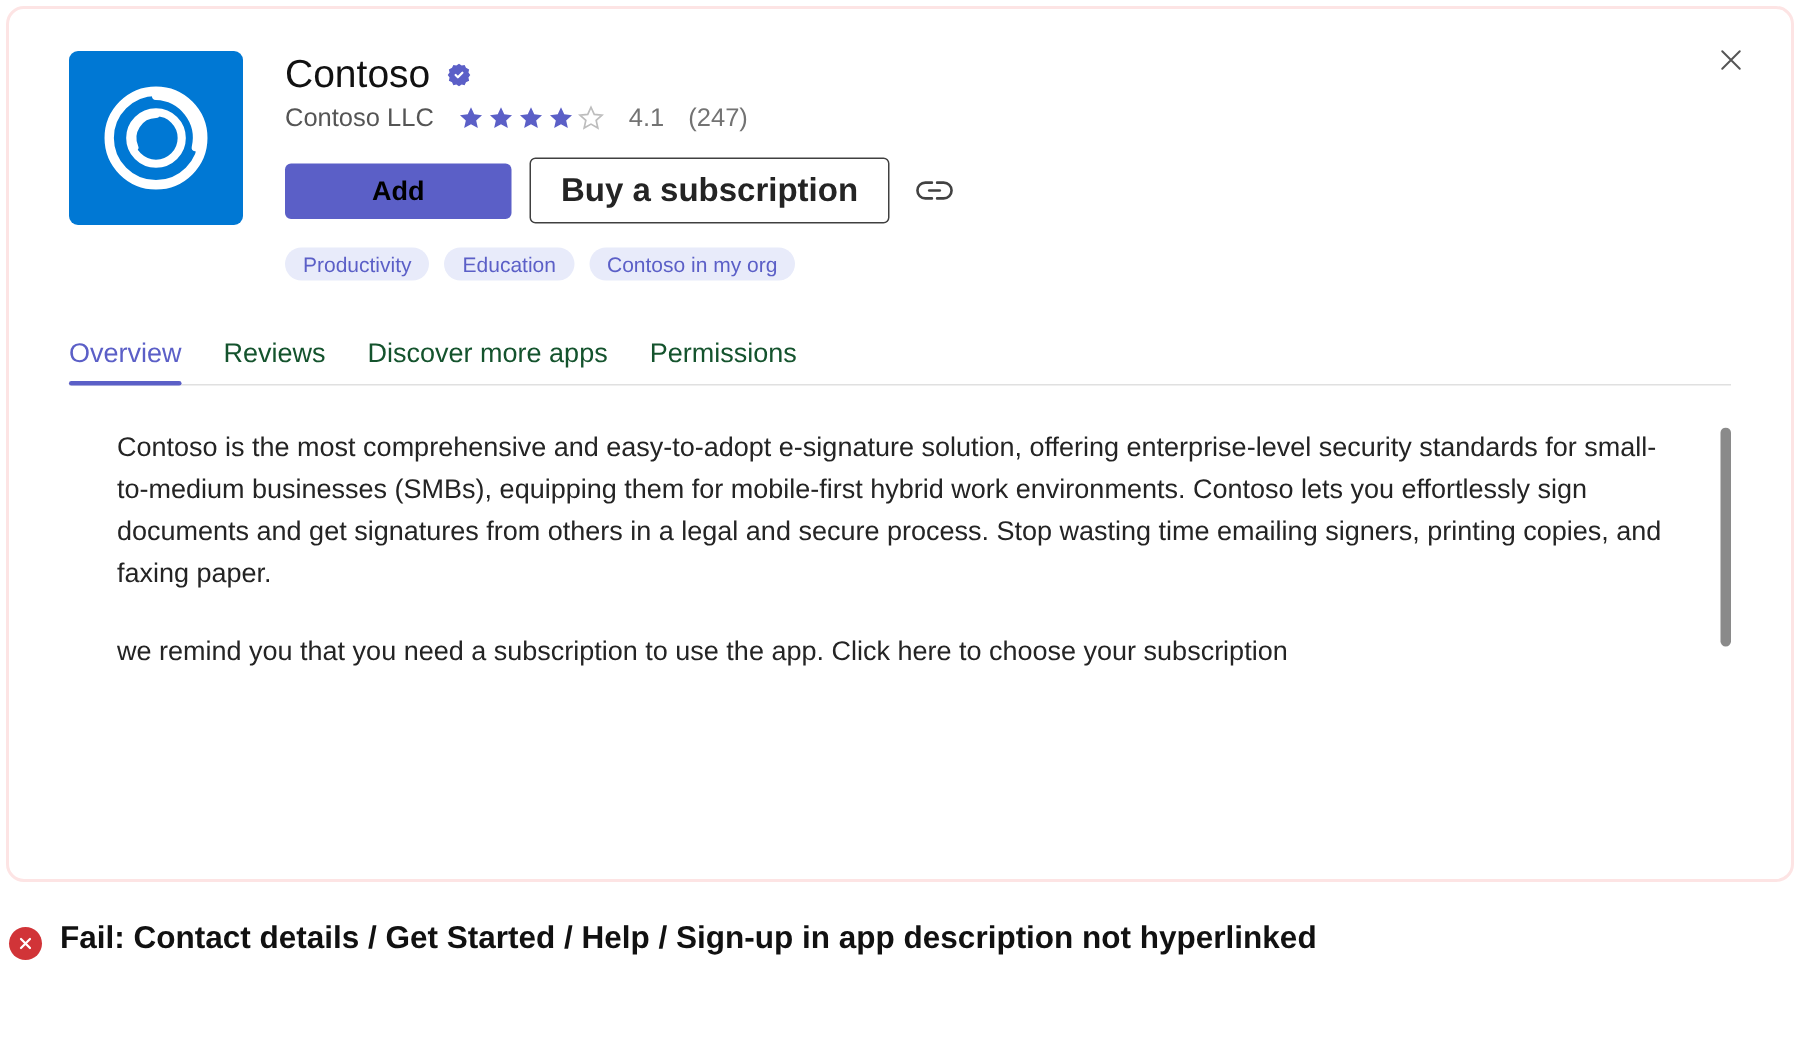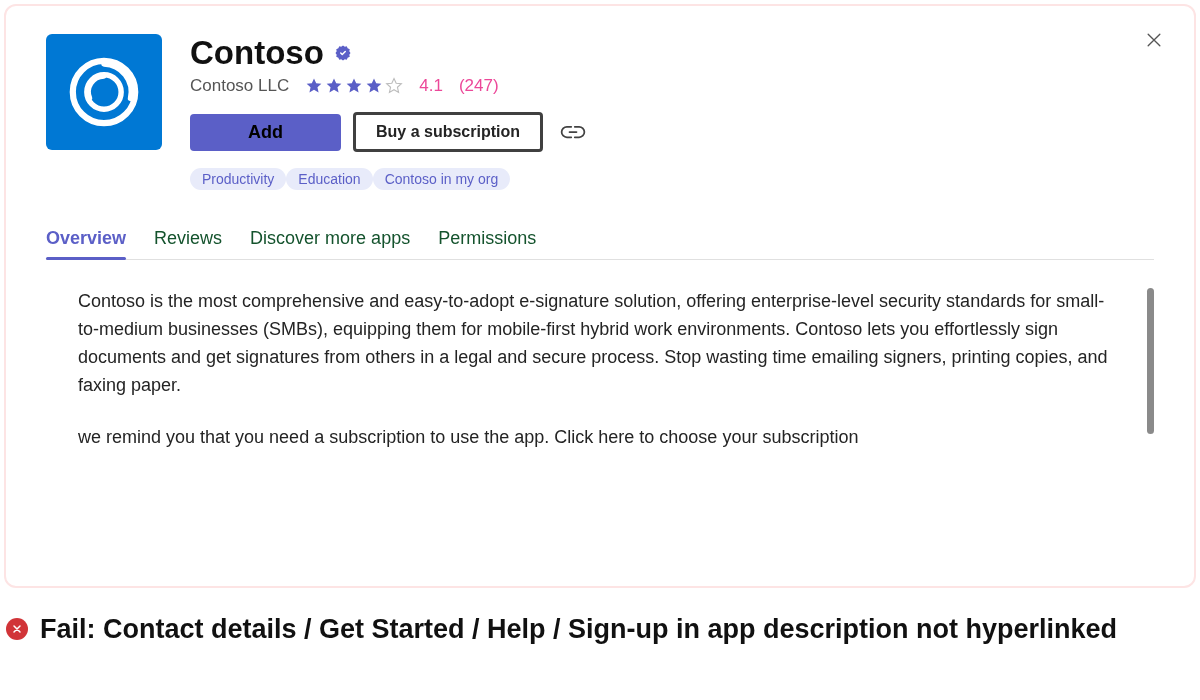--- a/index.html
+++ b/index.html
@@ -50,22 +50,22 @@
   .header-meta {
     flex: 1;
     padding-top: 0px;
   }
   .title-row {
     display: flex;
     align-items: center;
     gap: 10px;
   }
   .app-title {
-    font-size: 33px;
-    font-weight: 700;
+    font-size: 26px;
+    font-weight: 400;
     color: #111;
   }
   .verify-badge {
     width: 18px; height: 18px;
     color: #5b5fc7;
   }
   .verify-badge svg { width: 100%; height: 100%; }
 
   .pub-row {
     display: flex;
@@ -75,58 +75,59 @@
     font-size: 17px;
     color: #555;
   }
   .stars {
     display: flex;
     align-items: center;
     gap: 2px;
   }
   .star { width: 18px; height: 18px; color: #5b5fc7; }
   .star.empty { color: #bdbdbd; }
-  .rating-text { font-size: 17px; color: #ec4899; }
+  .rating-text { font-size: 17px; color: #737373; }
 
   .btn-row {
     display: flex;
     align-items: center;
     gap: 12px;
     margin-top: 16px;
   }
   .btn-primary {
     background: #5b5fc7;
     color: #000000;
     border: none;
     border-radius: 4px;
     padding: 8px 58px;
     font-size: 18px;
     font-weight: 600;
     cursor: pointer;
   }
   .btn-secondary {
     background: #fff;
     color: #242424;
-    border: 3px solid #404040;
+    border: 1px solid #404040;
     border-radius: 4px;
     padding: 8px 20px;
-    font-size: 16px;
+    font-size: 22px;
     font-weight: 600;
     cursor: pointer;
   }
   .link-icon {
     width: 28px; height: 20px;
     color: #424242;
     cursor: pointer;
     margin-left: 4px;
   }
   .link-icon svg { width: 100%; height: 100%; }
 
   .tags-row {
     display: flex;
+    gap: 10px;
     margin-top: 16px;
   }
   .tag {
     background: #e8ebfa;
     color: #5b5fc7;
     font-size: 14px;
     padding: 3px 12px;
     border-radius: 14px;
   }
 
@@ -140,21 +141,21 @@
   .tab {
     font-size: 18px;
     color: #14532d;
     padding: 8px 0 10px 0;
     cursor: pointer;
     position: relative;
     font-weight: 400;
   }
   .tab.active {
     color: #5b5fc7;
-    font-weight: 700;
+    font-weight: 400;
   }
   .tab.active::after {
     content: "";
     position: absolute;
     left: 0; right: 0; bottom: -1px;
     height: 3px;
     background: #5b5fc7;
     border-radius: 2px;
   }
 
@@ -194,21 +195,21 @@
     border-radius: 50%;
     flex-shrink: 0;
     display: flex;
     align-items: center;
     justify-content: center;
     color: #fff;
     margin-top: 6px;
   }
   .fail-icon svg { width: 12px; height: 12px; }
   .fail-text {
-    font-size: 27px;
+    font-size: 21px;
     font-weight: 700;
     color: #111;
     line-height: 1.3;
   }
 </style>
 </head>
 <body>
 
 <div class="card">
 

